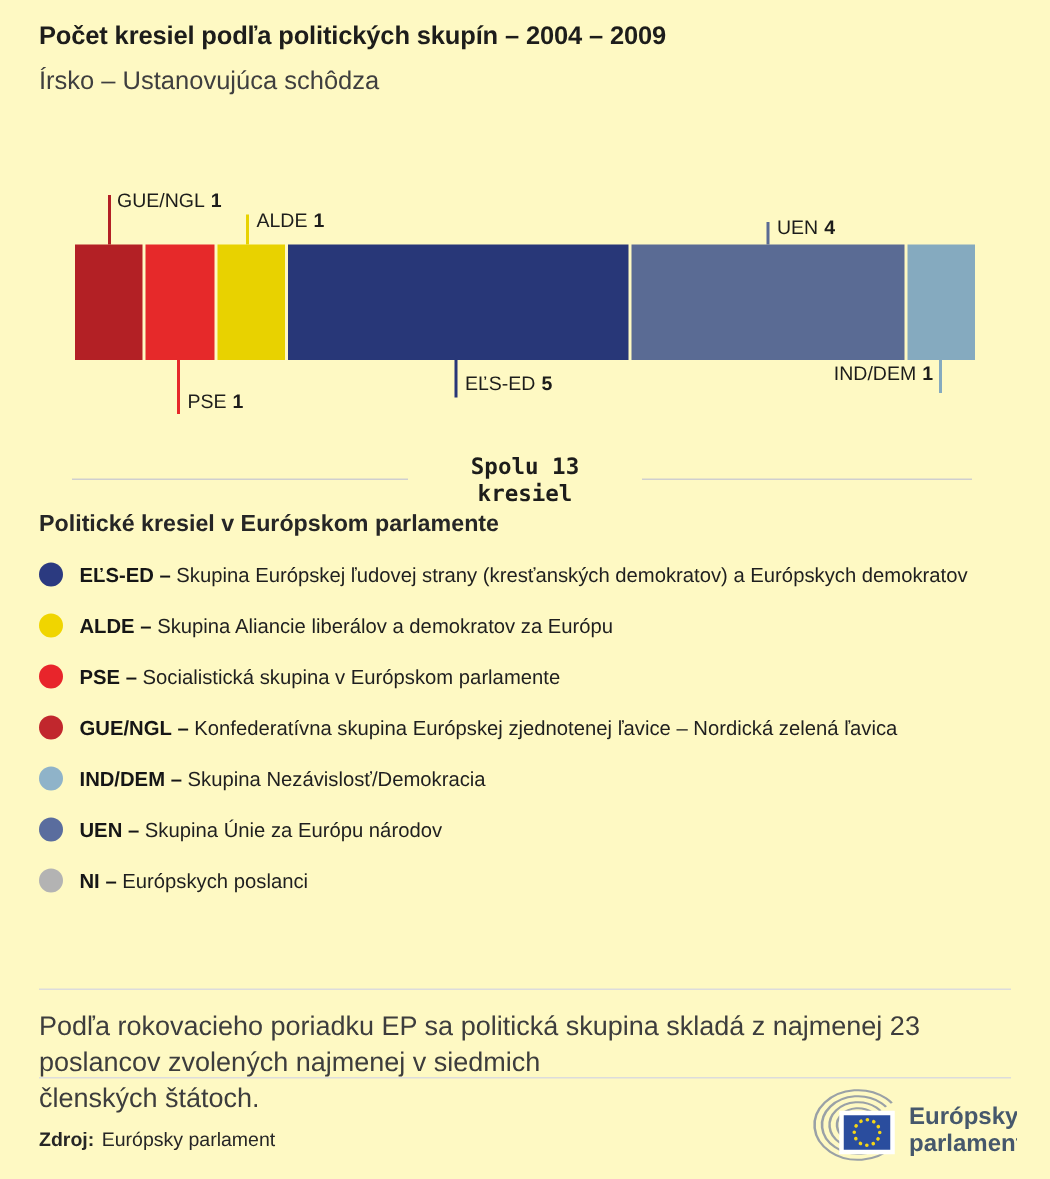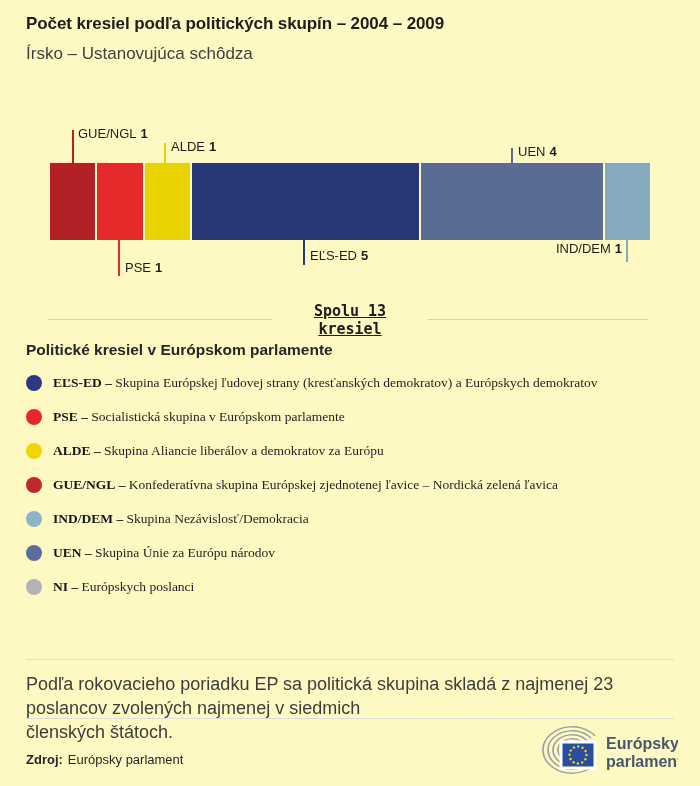--- a/index.html
+++ b/index.html
@@ -30,26 +30,26 @@
   .lbl-uen{left:518px;top:144px;}
   .lbl-pse{left:125px;top:260px;}
   .lbl-els{left:310px;top:248px;}
   .lbl-ind{right:78px;top:241px;}
 
   
   .line-left{left:48px;top:319px;width:224px;height:1px;background:#cfcfcf;}
   .line-right{left:428px;top:319px;width:220px;height:1px;background:#cfcfcf;}
   .total-text{left:280px;top:302px;width:140px;text-align:center;
               font-family:"DejaVu Sans Mono",monospace;font-weight:bold;
-              font-size:15px;line-height:18px;color:#1d1d1b;text-decoration:underline;}
+              font-size:15px;line-height:18px;color:#1d1d1b;}
 
   
   .legend-heading{left:26px;top:341px;font-size:15.5px;font-weight:bold;color:#262626;}
   .legend{left:26px;top:366px;}
-  .legend-row{display:flex;align-items:center;height:34px;font-family:Liberation Serif, serif;}
+  .legend-row{display:flex;align-items:center;height:34px;}
   .dot{width:16px;height:16px;border-radius:50%;margin-right:11px;flex:none;}
   .legend-text{font-size:13.5px;color:#1f1f1f;}
   .legend-text .abbr,.legend-text .sep{font-weight:bold;color:#161616;}
 
   .divider{left:26px;width:648px;height:1px;background:#dcdcdc;}
   .d1{top:659px;}
   .d2{top:718px;}
   .footnote{left:26px;top:672px;width:650px;font-size:18px;line-height:24px;color:#3d3d3d;}
   .source{left:26px;top:752px;font-size:13px;color:#262626;}
   .source b{margin-right:5px;}
@@ -105,26 +105,26 @@
     <div>kresiel</div>
   </div>
 
   <div class="abs legend-heading">Politické kresiel v Európskom parlamente</div>
   <div class="abs legend">
     <div class="legend-row">
       <span class="dot" style="background-color: rgb(43, 58, 128);"></span>
       <span class="legend-text"><span class="abbr">EĽS-ED</span> <span class="sep">–</span> <span class="name">Skupina Európskej ľudovej strany (kresťanských demokratov) a Európskych demokratov</span></span>
     </div>
     <div class="legend-row">
+      <span class="dot" style="background-color: rgb(240, 213, 0);"></span>
+      <span class="legend-text"><span class="abbr">ALDE</span> <span class="sep">–</span> <span class="name">Skupina Aliancie liberálov a demokratov za Európu</span></span>
+    </div>
+    <div class="legend-row">
       <span class="dot" style="background-color: rgb(232, 37, 43);"></span>
       <span class="legend-text"><span class="abbr">PSE</span> <span class="sep">–</span> <span class="name">Socialistická skupina v Európskom parlamente</span></span>
-    </div>
-    <div class="legend-row">
-      <span class="dot" style="background-color: rgb(240, 213, 0);"></span>
-      <span class="legend-text"><span class="abbr">ALDE</span> <span class="sep">–</span> <span class="name">Skupina Aliancie liberálov a demokratov za Európu</span></span>
     </div>
     <div class="legend-row">
       <span class="dot" style="background-color: rgb(193, 39, 45);"></span>
       <span class="legend-text"><span class="abbr">GUE/NGL</span> <span class="sep">–</span> <span class="name">Konfederatívna skupina Európskej zjednotenej ľavice – Nordická zelená ľavica</span></span>
     </div>
     <div class="legend-row">
       <span class="dot" style="background-color: rgb(143, 179, 201);"></span>
       <span class="legend-text"><span class="abbr">IND/DEM</span> <span class="sep">–</span> <span class="name">Skupina Nezávislosť/Demokracia</span></span>
     </div>
     <div class="legend-row">

